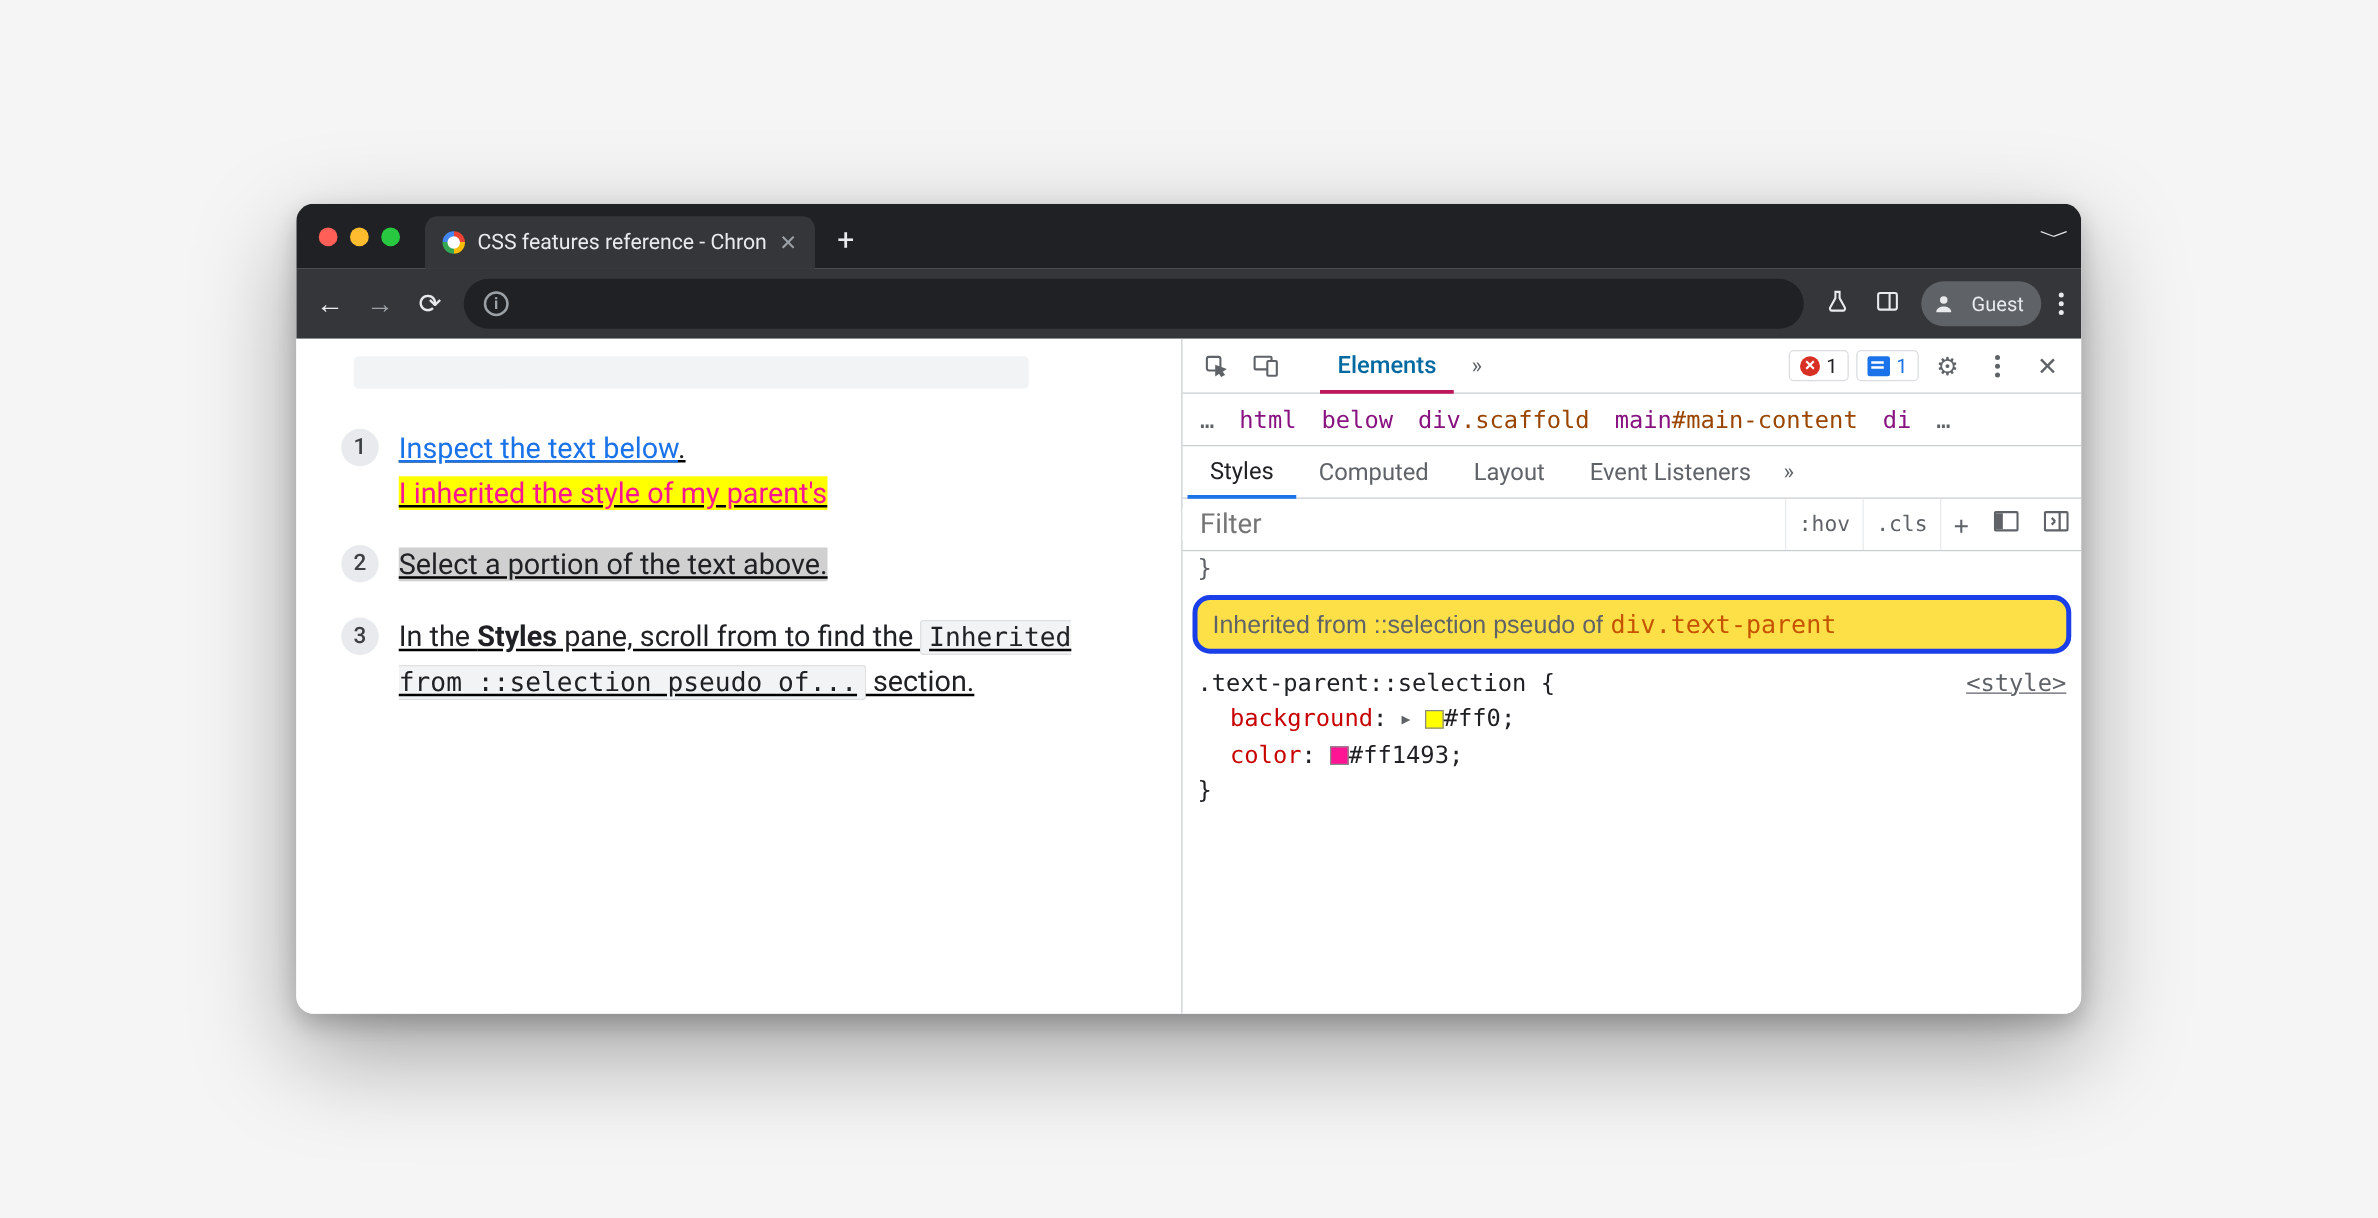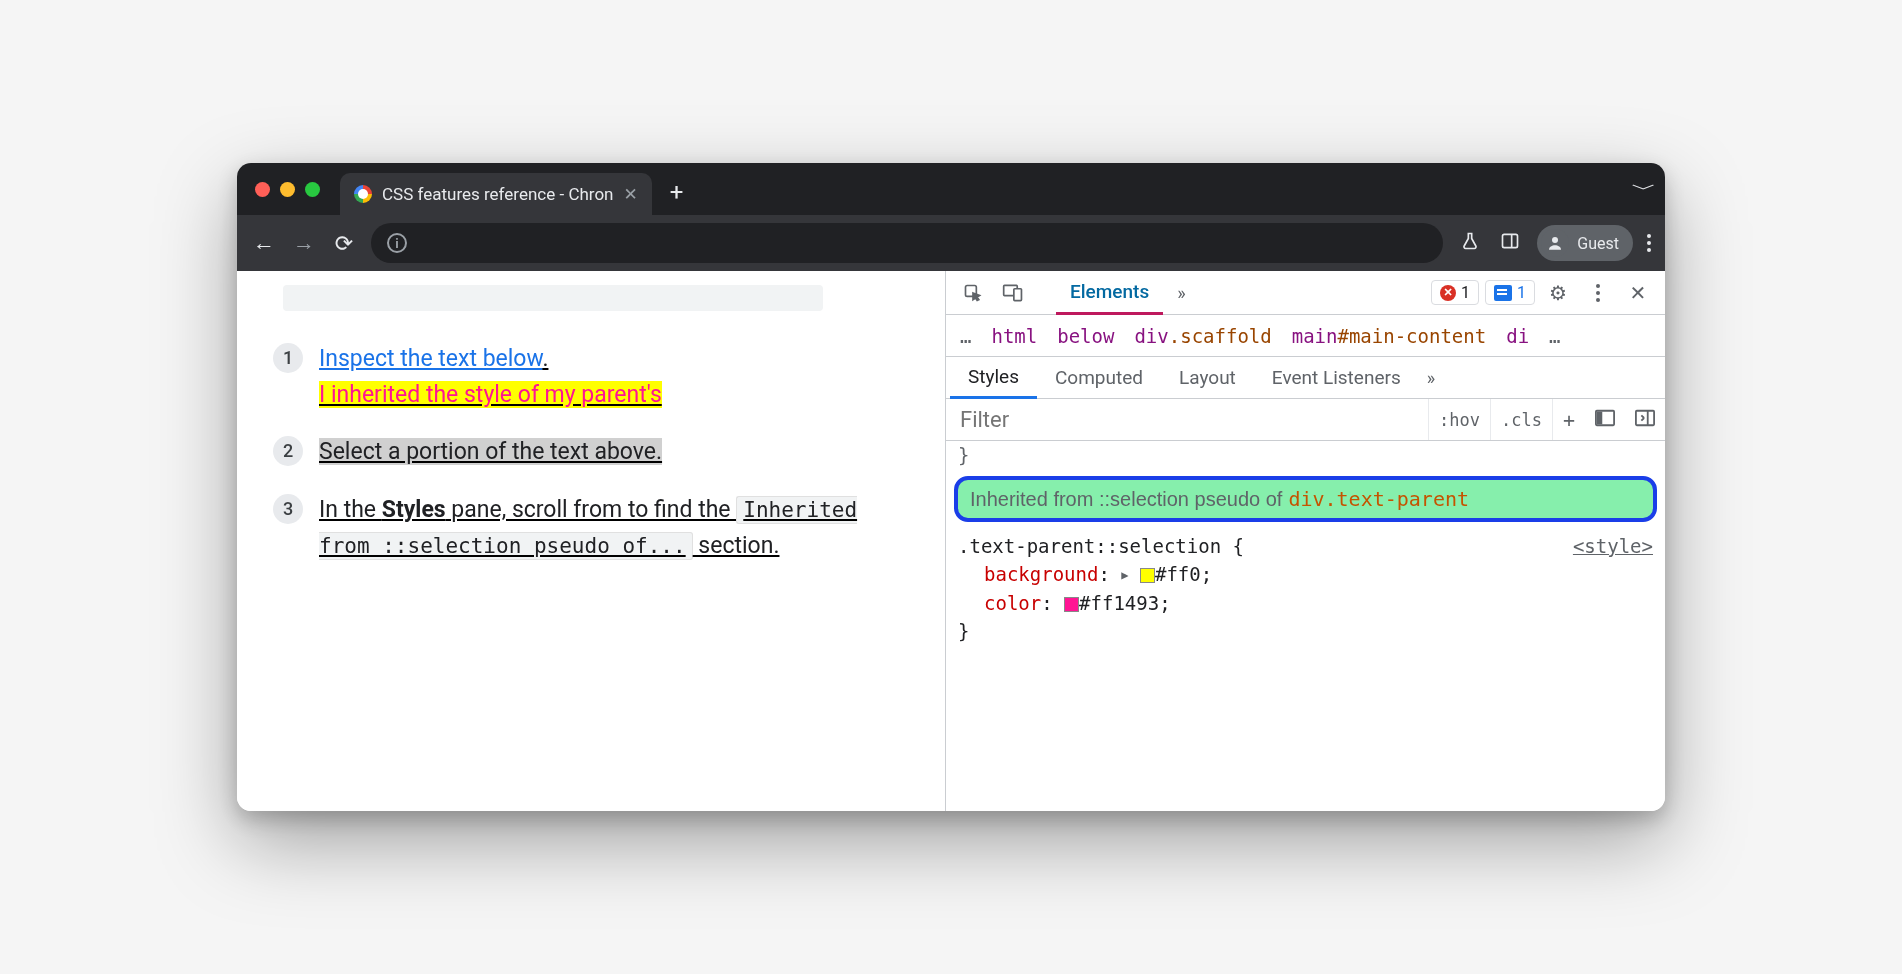--- a/index.html
+++ b/index.html
@@ -131,21 +131,21 @@
   .filterbar{display:flex;align-items:center;height:42px;border-bottom:1px solid #cacdd1;}
   .filterbar input{flex:1;border:none;outline:none;padding:0 14px;font-size:22px;color:#5f6368;font-family:inherit;}
   .fb-btn{padding:0 10px;font-family:ui-monospace,Menlo,monospace;font-size:17px;color:#5f6368;cursor:pointer;border-left:1px solid #e8eaed;height:100%;display:flex;align-items:center;}
   .fb-plus{font-size:20px;}
   .fb-icon{padding:0 10px;cursor:pointer;color:#5f6368;}
 
   .styles-body{flex:1;padding:4px 8px 8px 8px;font-family:ui-monospace,Menlo,Consolas,monospace;font-size:19px;line-height:1.5;overflow:auto;}
   .inh-header{
     border:4px solid #1a3ee8;
     border-radius:14px;
-    background:#86efac;
+    background:#fde047;
     padding:4px 12px;
     margin:6px 0 8px 0;
     display:flex;align-items:baseline;gap:6px;flex-wrap:wrap;
     font-family:-apple-system,BlinkMacSystemFont,sans-serif;
     font-size:20px;color:#5f6368;
   }
   .inh-header .sel-mono{font-family:ui-monospace,Menlo,monospace;color:#c55300;font-size:20px;}
   .rule{padding:2px 4px;}
   .rule .selector{color:#202124;}
   .rule-head{display:flex;justify-content:space-between;}

